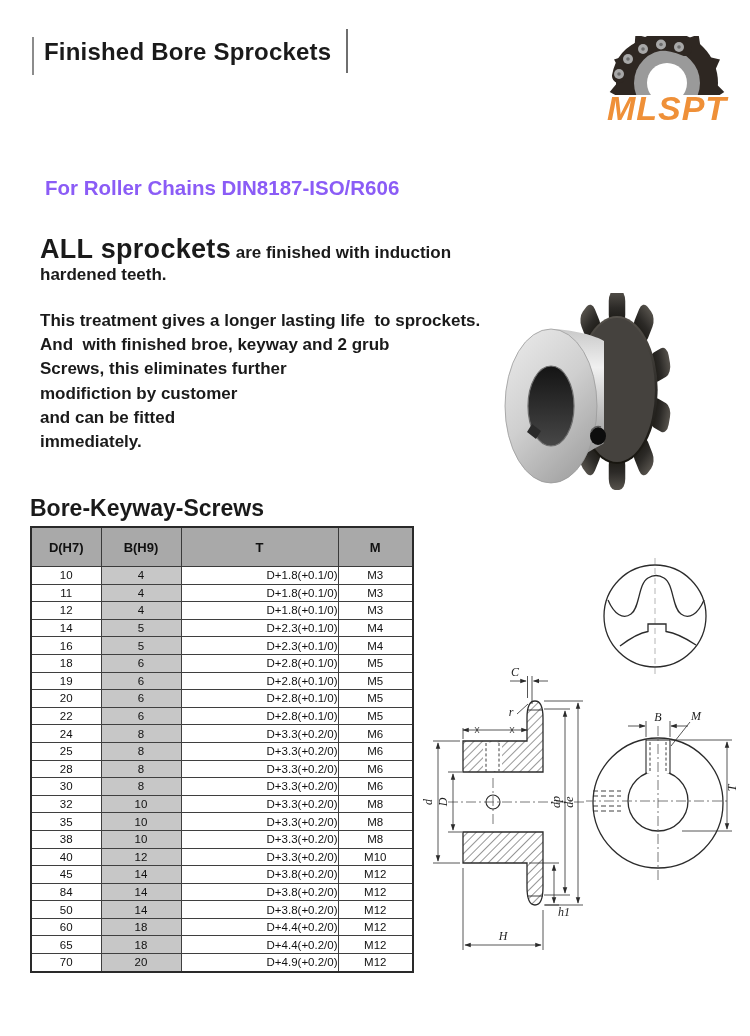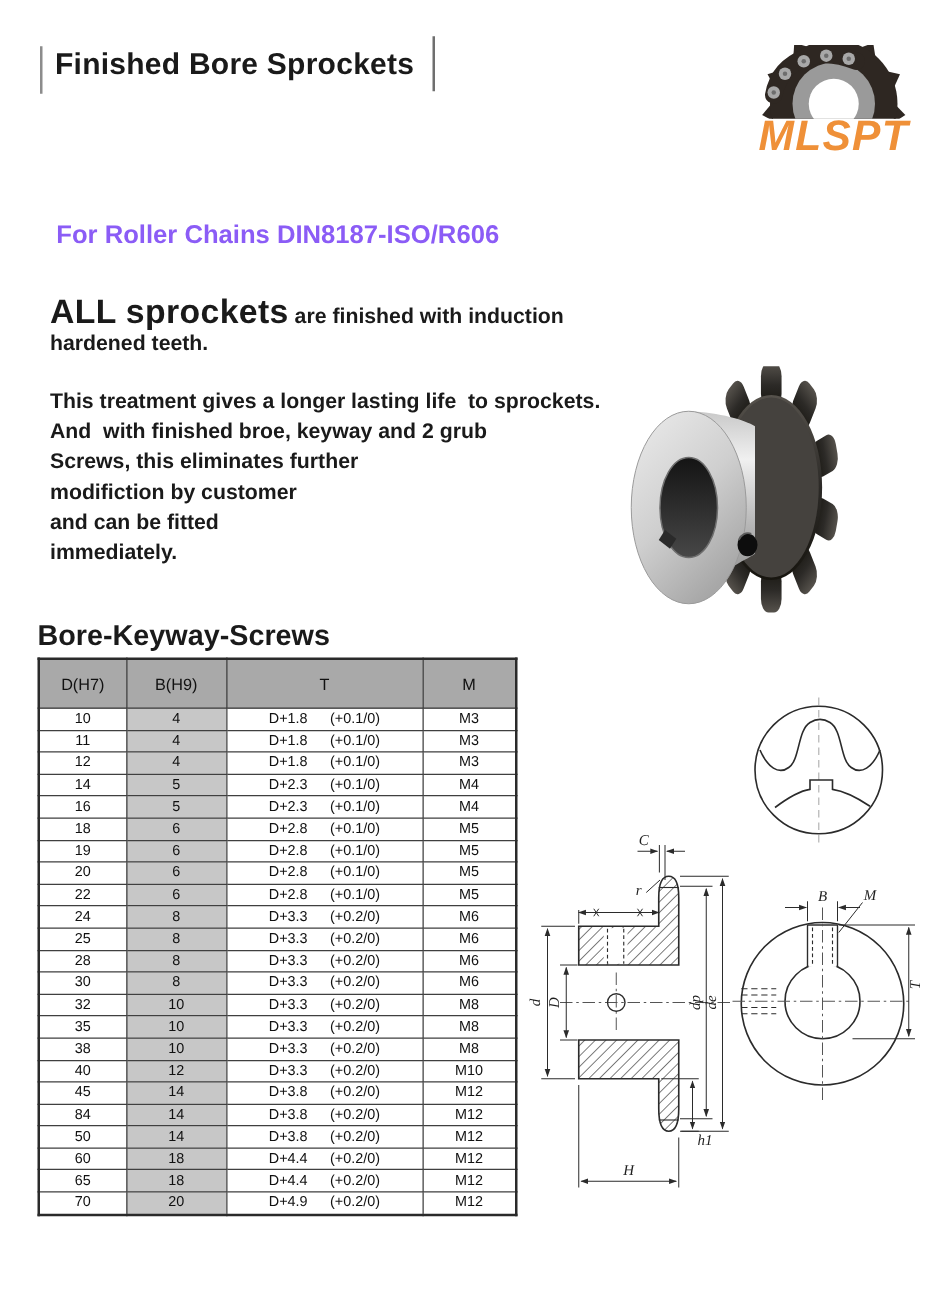--- a/index.html
+++ b/index.html
@@ -20,26 +20,26 @@
   .intro-lead-rest{font-size:17px;font-weight:bold;}
   .intro-line{font-size:17px;font-weight:bold;line-height:24.2px;white-space:pre-wrap;}
 
   
   .photo{position:absolute;left:498px;top:293px;}
 
   
   .table-title{position:absolute;left:30px;top:495px;font-size:23px;font-weight:bold;}
   table.spec{position:absolute;left:30px;top:526px;border-collapse:collapse;table-layout:fixed;
              width:382px;border:2px solid #2a2a2a;}
-  table.spec th{background:#a9a9a9;height:36px;font-size:13px;font-weight:normal;
+  table.spec th{background:#a9a9a9;height:36px;font-size:13px;font-weight:bold;
                 border:1px solid #3a3a3a;text-align:center;color:#111;}
   table.spec td{height:16.6px;font-size:11.5px;border:1px solid #3f3f3f;text-align:center;
                 padding:0;color:#111;}
   td.keyway-col{background:#c7c7c7;}
-  .tcell{display:flex;justify-content:center;gap:18px;}
+  .tcell{display:flex;justify-content:flex-end;gap:0;}
   .col-d{width:70px;} .col-b{width:80px;} .col-t{width:157px;} .col-m{width:75px;}
 
   
   .drawings{position:absolute;left:420px;top:540px;}
   .dim-label{font-family:"Liberation Serif",serif;font-style:italic;font-size:12px;fill:#1f1f1f;}
 </style>
 </head>
 <body>
 
 <div id="page">

